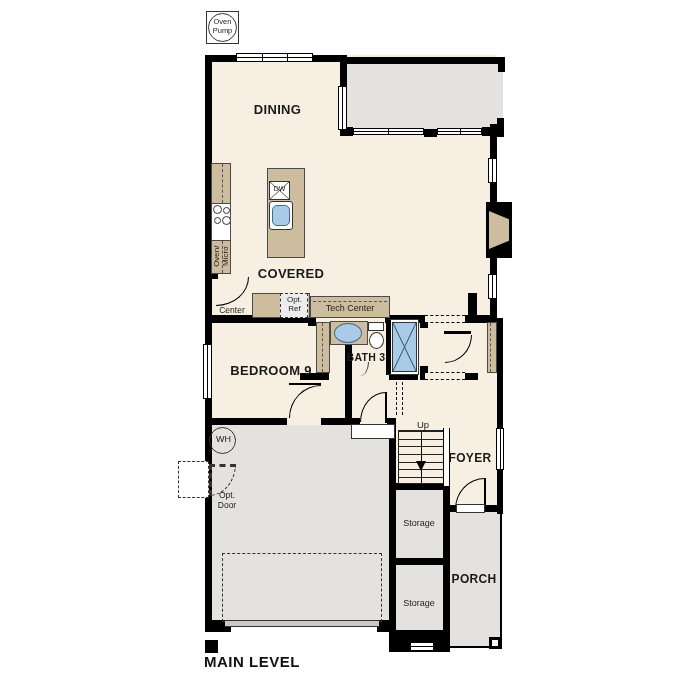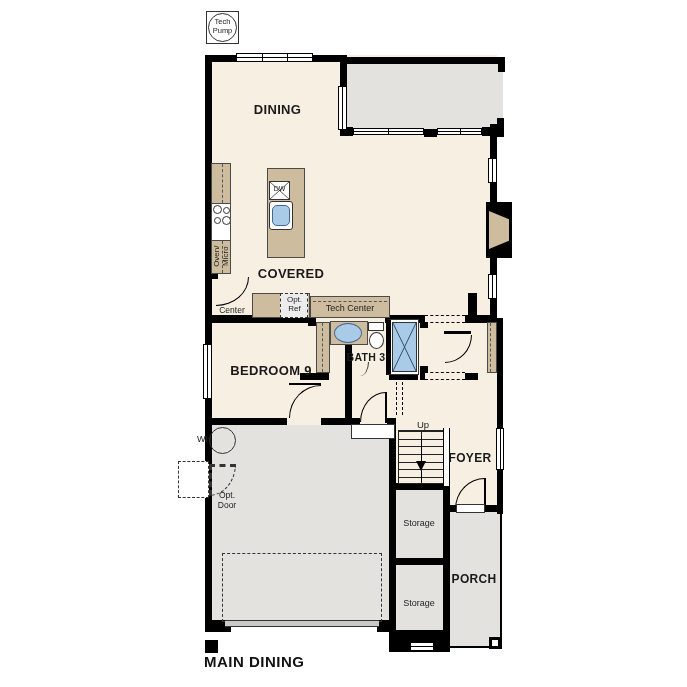--- a/index.html
+++ b/index.html
@@ -160,36 +160,36 @@
   <div class="arc arc-tl" style="left:360px;top:392px;width:26px;height:30px"></div>
   <div class="leaf" style="left:385px;top:392px;width:2px;height:31px"></div>
   <div class="arc arc-br" style="left:445px;top:335px;width:27px;height:28px"></div>
   <div class="leaf" style="left:444px;top:331px;width:27px;height:3px"></div>
   <div class="arc arc-tl" style="left:455px;top:478px;width:30px;height:31px"></div>
   <div class="leaf" style="left:484px;top:478px;width:2px;height:32px"></div>
   <div class="abs" style="left:456px;top:504px;width:29px;height:9px;background:#fff;border:1px solid #333;box-sizing:border-box"></div>
   <div class="abs" style="left:351px;top:424px;width:44px;height:15px;background:#fff;border:1px solid #333;box-sizing:border-box"></div>
 
   <div class="circ" style="left:209px;top:427px;width:27px;height:27px;background:transparent"></div>
-  <div class="sm" style="left:191px;top:434px;width:27px;font-size:9px">WH</div>
+  <div class="sm" style="left:210px;top:434px;width:27px;font-size:9px">WH</div>
   <div class="abs" style="left:178px;top:461px;width:31px;height:37px;border:1.5px dashed #333;background:#fff;box-sizing:border-box"></div>
   <div class="arc arc-br dash" style="left:209px;top:464px;width:27px;height:32px"></div>
   <div class="abs" style="left:222px;top:553px;width:160px;height:69px;border:1.5px dashed #333;box-sizing:border-box"></div>
   <div class="abs" style="left:225px;top:620px;width:154px;height:7px;background:#c9c9c9;border-top:1px solid #333;border-bottom:1px solid #333;box-sizing:border-box"></div>
 
   <div class="stairs" style="left:398px;top:430px;width:46px;height:54px"></div>
   <div class="abs" style="left:421px;top:430px;width:1px;height:54px;background:#222"></div>
   <div class="abs" style="left:443px;top:428px;width:7px;height:58px;background:#fff;border-left:1.5px solid #000;border-right:1.5px solid #000;box-sizing:border-box"></div>
   <div class="abs" style="left:421px;top:436px;width:1px;height:26px;background:#000"></div>
   <div class="abs" style="left:416px;top:461px;width:0;height:0;border-left:5px solid transparent;border-right:5px solid transparent;border-top:10px solid #000"></div>
   <div class="abs" style="left:421px;top:471px;width:1px;height:11px;background:#000"></div>
 
   <div class="abs" style="left:206px;top:11px;width:33px;height:33px;background:#fff;border:1px solid #333;box-sizing:border-box"></div>
   <div class="abs" style="left:208px;top:13px;width:29px;height:29px;border:1px solid #333;border-radius:50%;box-sizing:border-box"></div>
-  <div class="sm" style="left:206px;top:18px;width:33px;font-size:7.5px">Tech
+  <div class="sm" style="left:206px;top:18px;width:33px;font-size:7.5px">Oven
 Pump</div>
 
   <div class="lbl" style="left:230px;top:102px;width:95px;font-size:13px">DINING</div>
   <div class="lbl" style="left:245px;top:266px;width:92px;font-size:13px">COVERED</div>
   <div class="lbl" style="left:216px;top:363px;width:110px;font-size:13px">BEDROOM 9</div>
   <div class="lbl" style="left:342px;top:351px;width:48px;font-size:10.5px">BATH 3</div>
   <div class="lbl" style="left:445px;top:451px;width:50px;font-size:12px">FOYER</div>
   <div class="lbl" style="left:447px;top:572px;width:54px;font-size:12px">PORCH</div>
   <div class="sm" style="left:398px;top:518px;width:42px;font-size:9px">Storage</div>
   <div class="sm" style="left:398px;top:598px;width:42px;font-size:9px">Storage</div>
@@ -197,15 +197,15 @@
   <div class="sm" style="left:215px;top:306px;width:34px;font-size:8.5px">Center</div>
   <div class="sm" style="left:281px;top:295px;width:27px;font-size:8px">Opt.
 Ref</div>
   <div class="sm" style="left:315px;top:303px;width:70px;font-size:9px">Tech Center</div>
   <div class="sm" style="left:191px;top:247px;width:60px;font-size:8px;transform:rotate(-90deg)">Oven/
 Micro</div>
   <div class="sm" style="left:410px;top:420px;width:26px;font-size:9.5px">Up</div>
   <div class="sm" style="left:211px;top:491px;width:32px;font-size:8.5px">Opt.
 Door</div>
 
-  <div class="lbl" style="left:204px;top:653px;width:140px;font-size:15px;text-align:left;letter-spacing:.5px;color:#111">MAIN DINING</div>
+  <div class="lbl" style="left:204px;top:653px;width:140px;font-size:15px;text-align:left;letter-spacing:.5px;color:#111">MAIN LEVEL</div>
 
 </div>
 
 </body></html>

